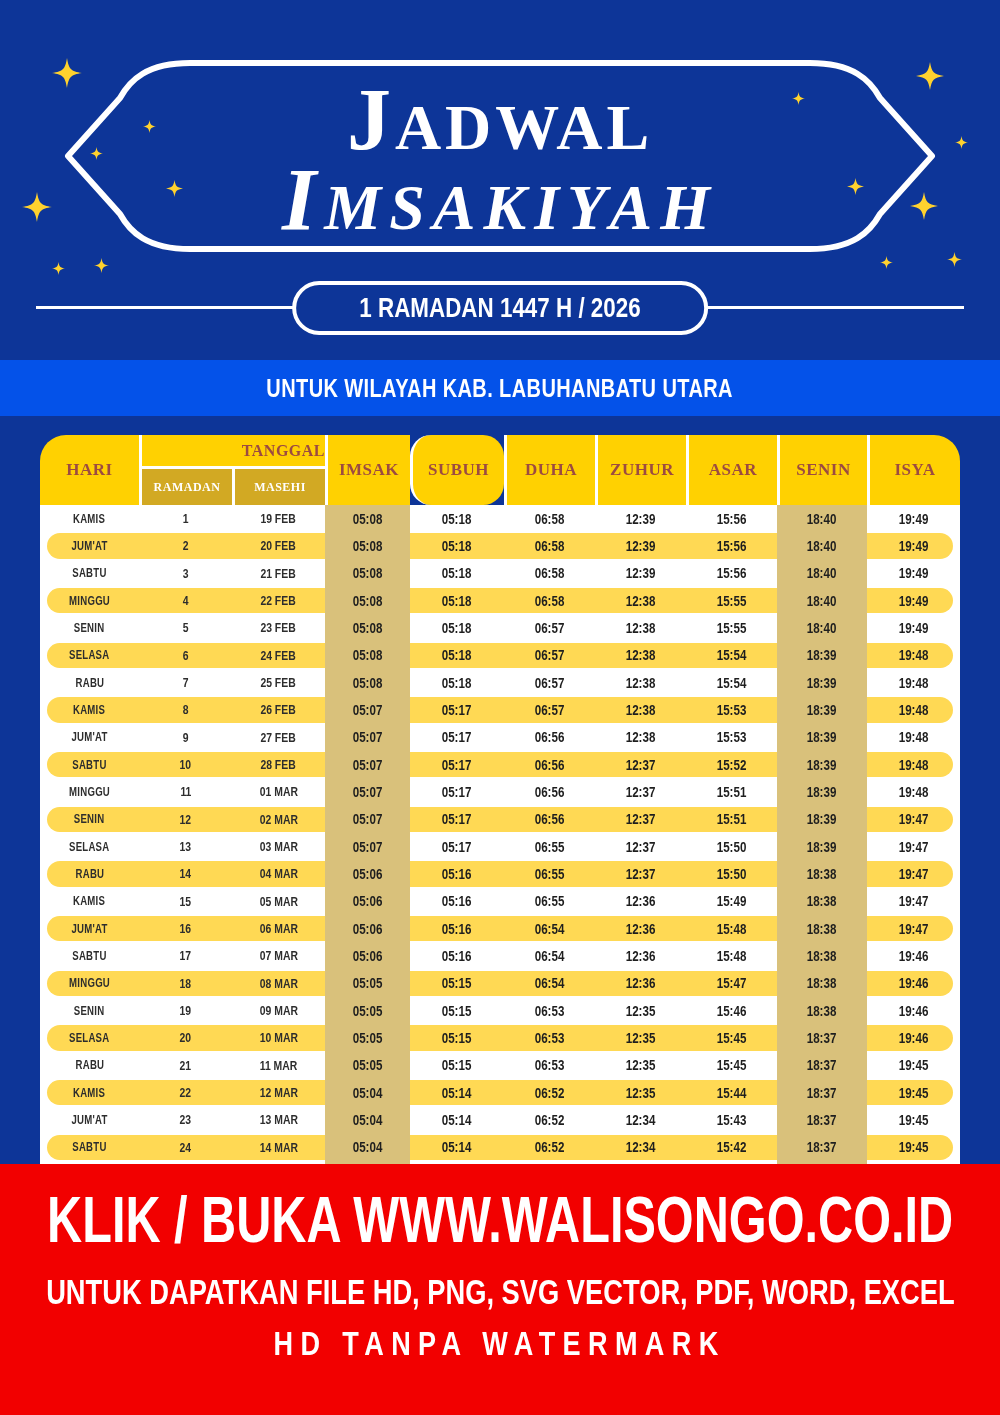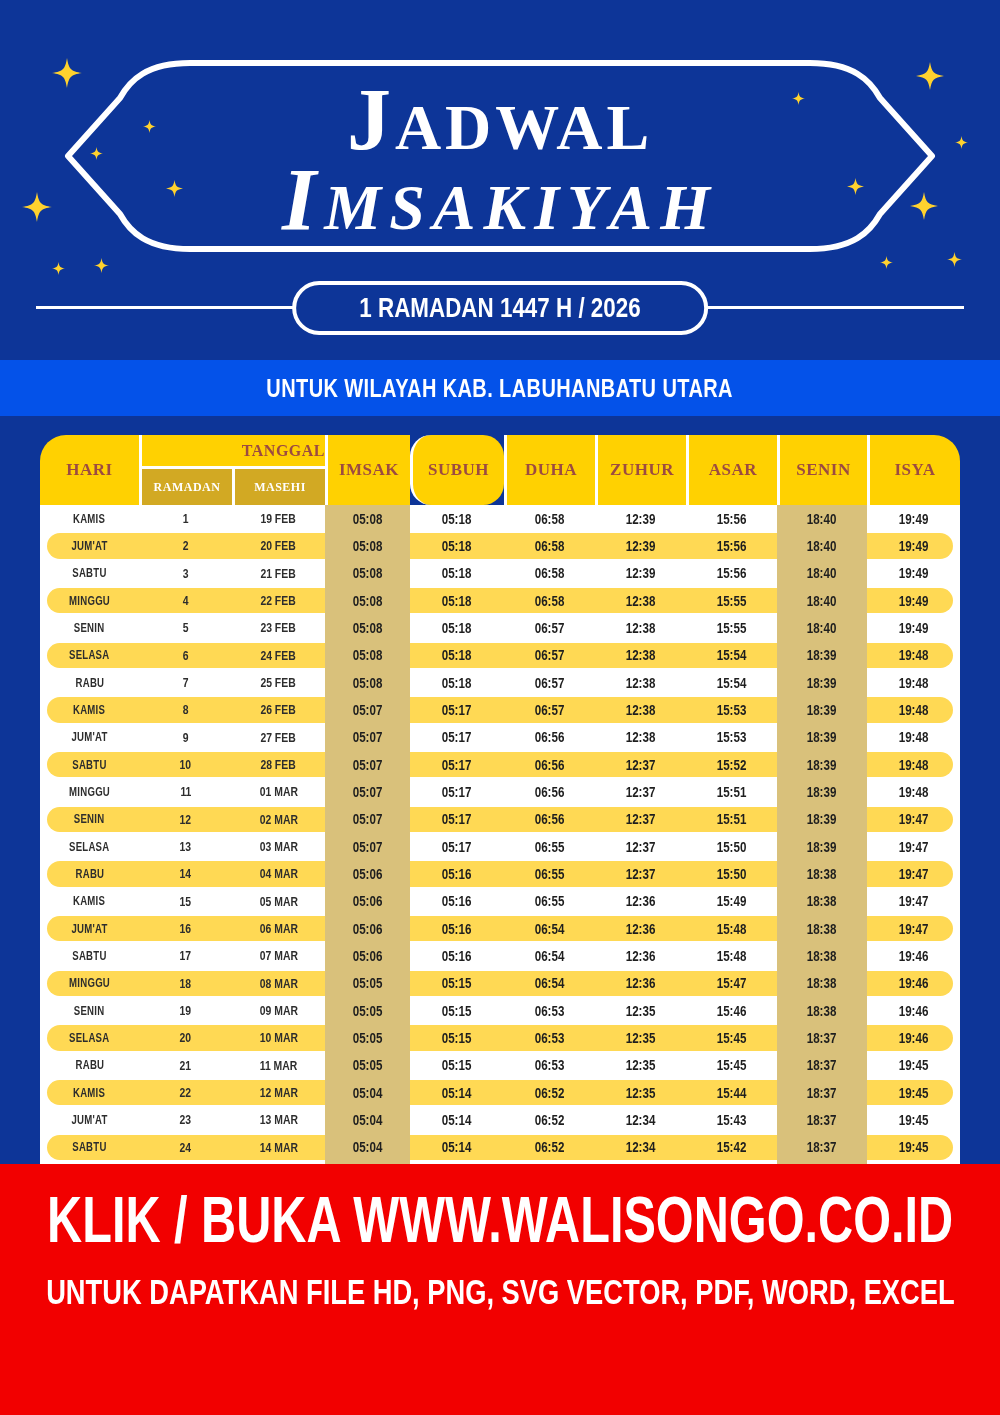--- a/index.html
+++ b/index.html
@@ -967,15 +967,18 @@
     <div class="strip strip-magrib"></div>
   </div>
 
   <div class="footer">
     <div class="f1">
       <span class="cond">KLIK / BUKA WWW.WALISONGO.CO.ID</span>
     </div>
     <div class="f2">
       <span class="cond">UNTUK DAPATKAN FILE HD, PNG, SVG VECTOR, PDF, WORD, EXCEL</span>
     </div>
+    <div class="f3">
+      <span class="cond">HD TANPA WATERMARK</span>
+    </div>
   </div>
 
 </div>
 
 </body></html>

